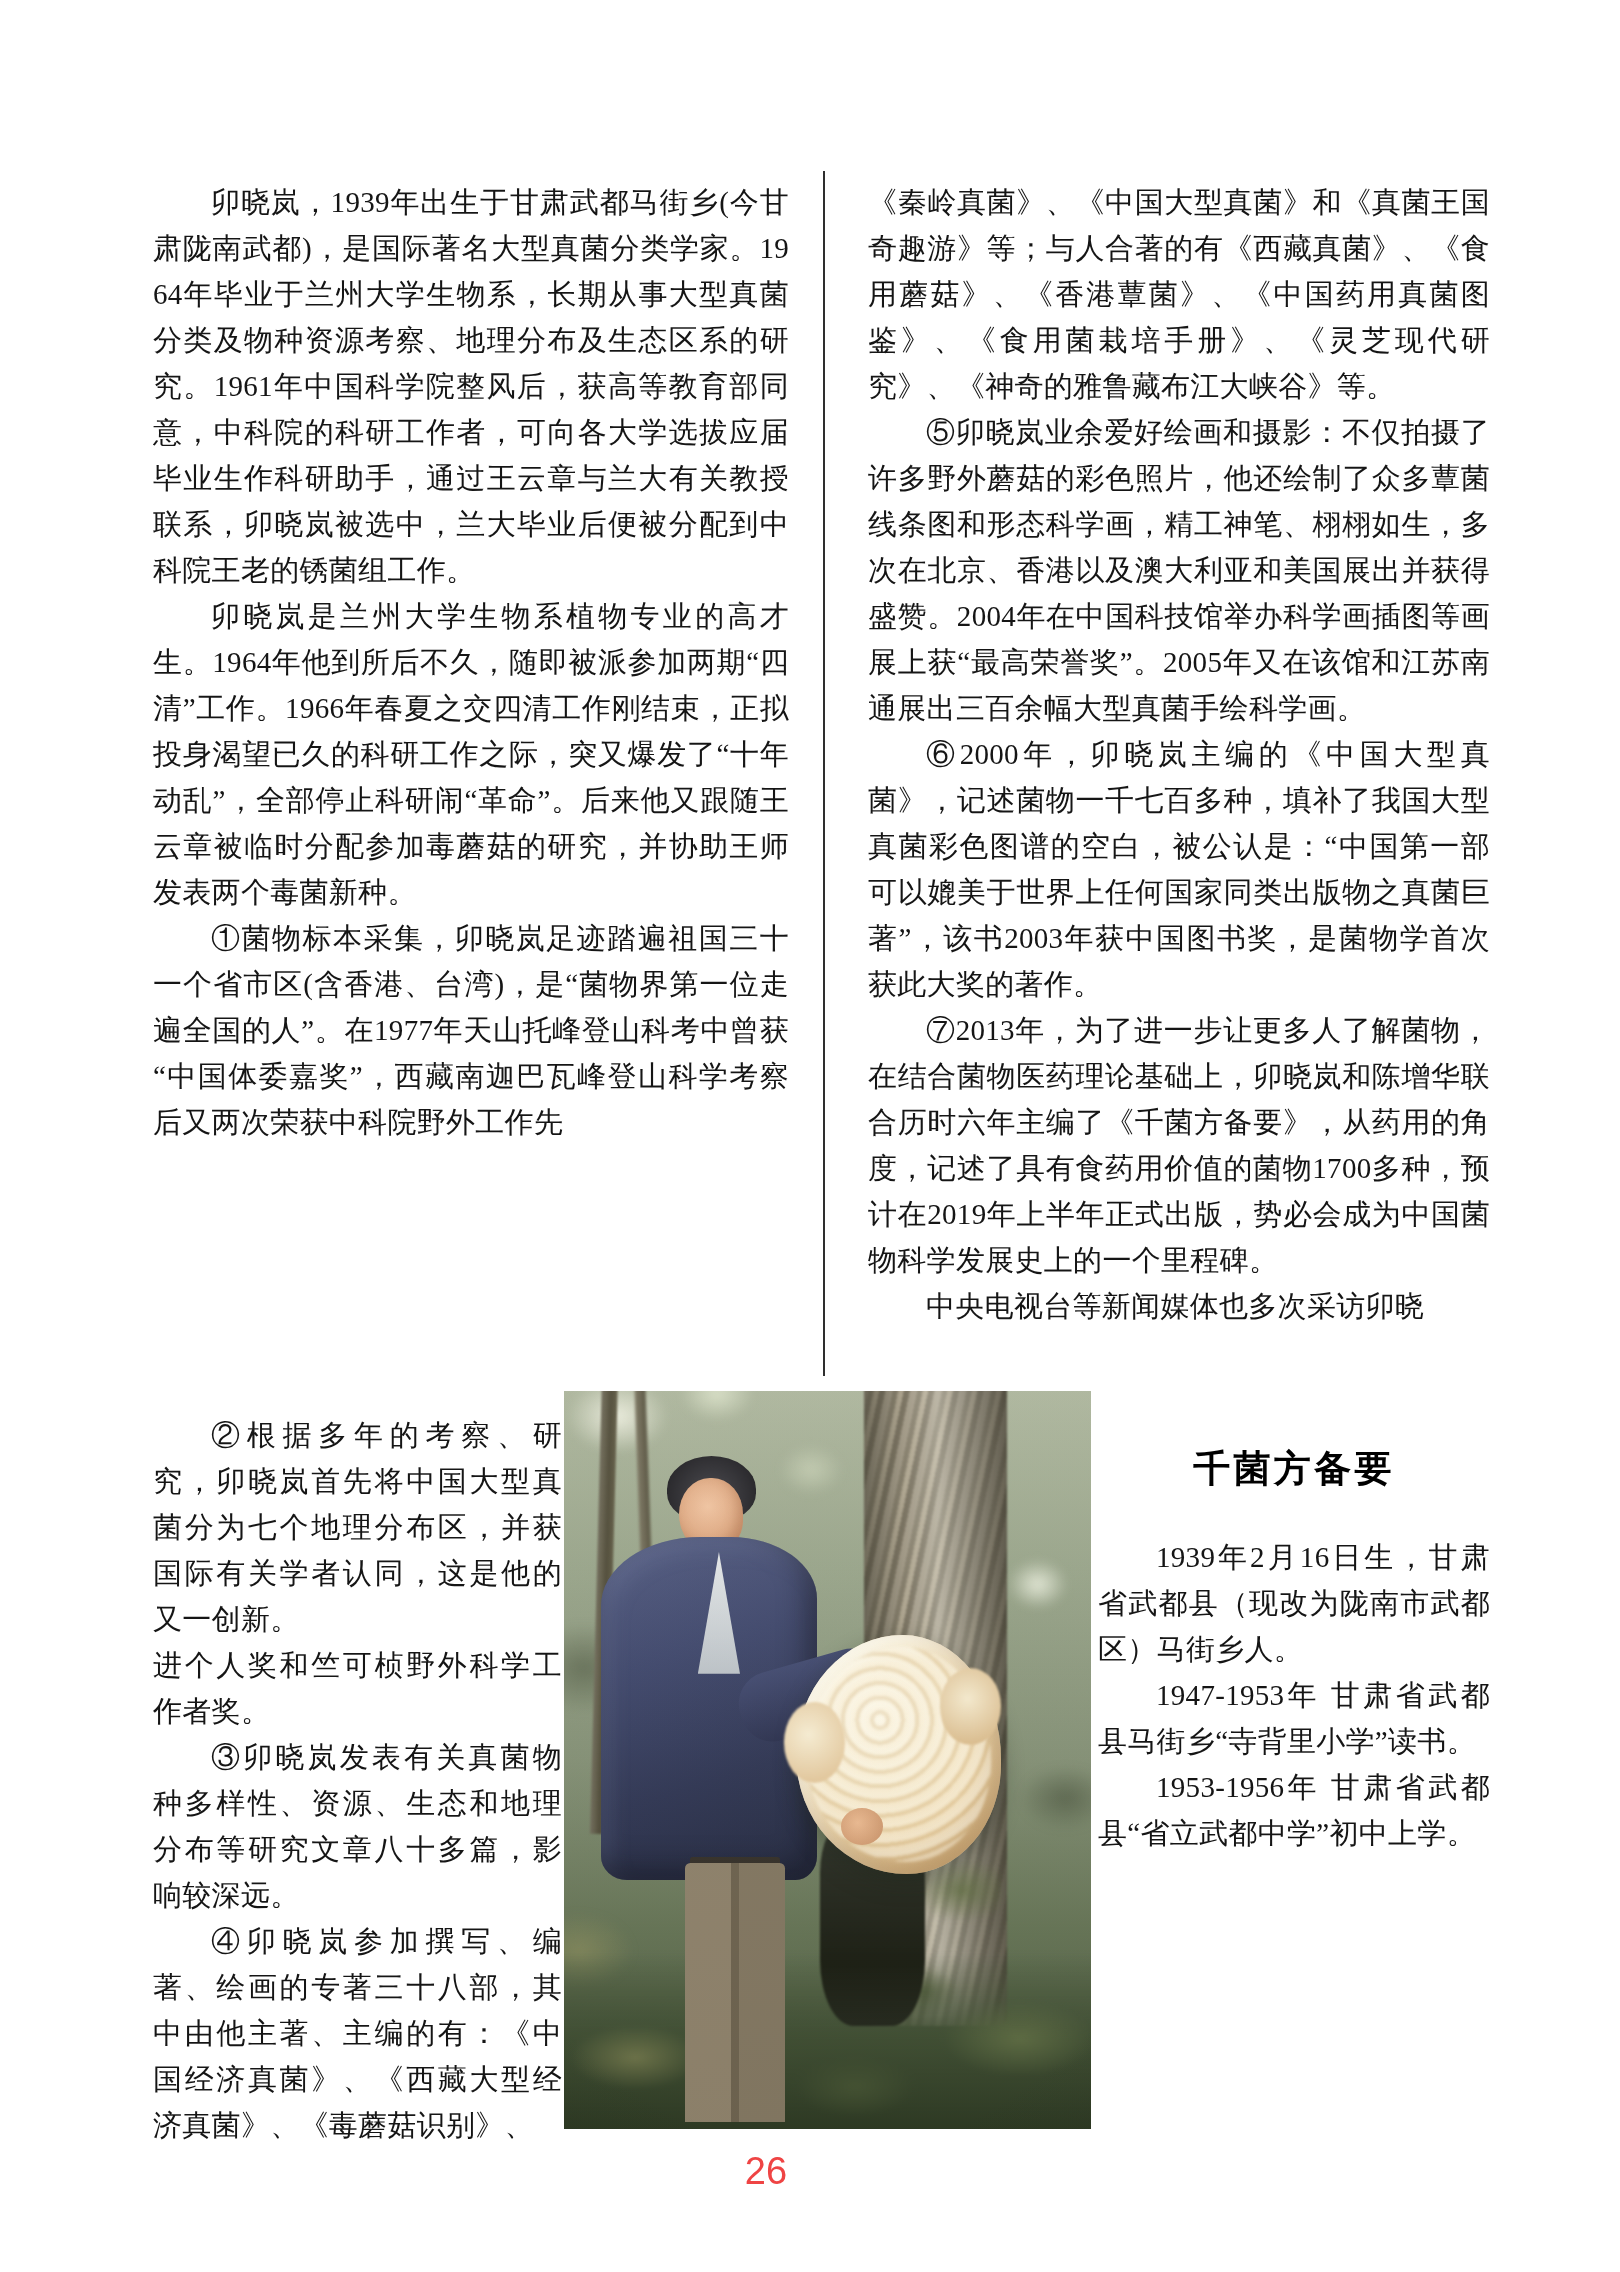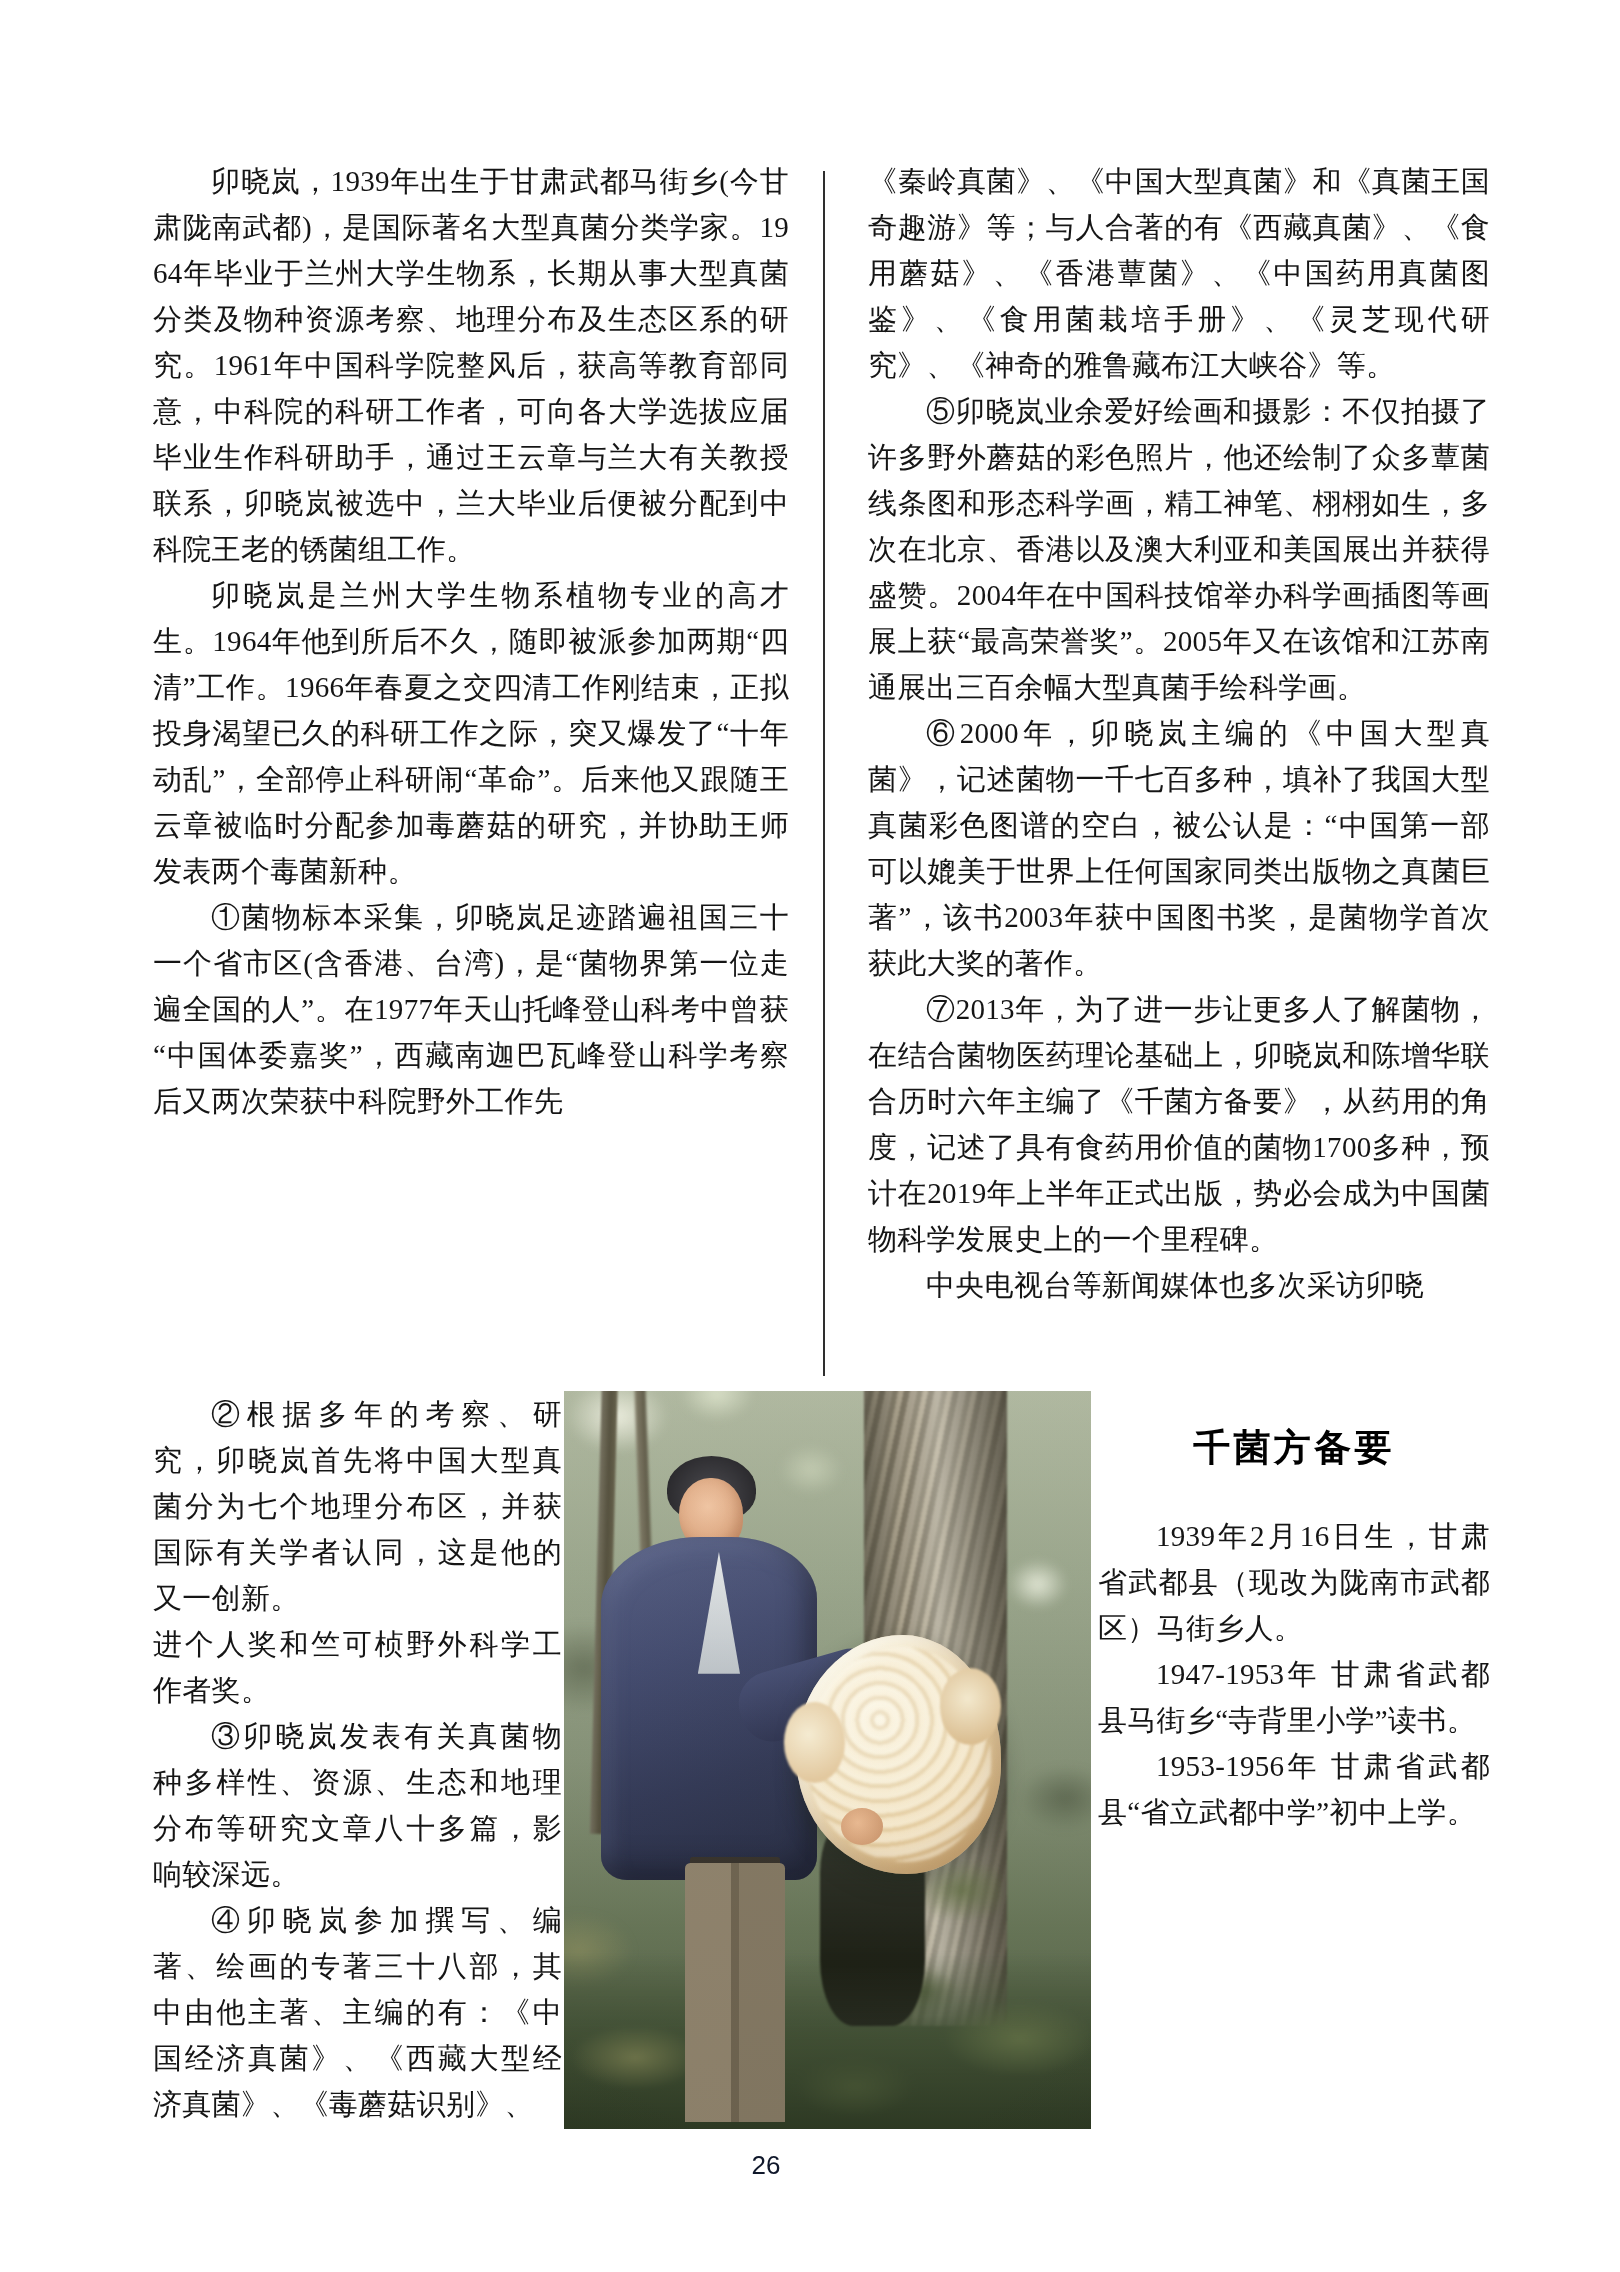--- a/index.html
+++ b/index.html
@@ -5,21 +5,21 @@
   html,body { margin:0; padding:0; background:#9a9a9a; }
   .page {
     position:relative;
     width:1620px; height:2273px;
     margin:0 auto;
     background:#ffffff;
     color:#151515;
     font-family:"Liberation Serif","DejaVu Serif",serif;
     overflow:hidden;
   }
-  .col { position:absolute; top:158px; }
+  .col { position:absolute; top:179px; }
   .col-left  { left:153px;  width:636px; }
   .col-right { left:868px; width:622px; }
   .full-block { height:1233px; overflow:hidden; }
   .narrow-block { overflow:hidden; }
   .left-narrow  { width:409px; height:734px; }
   .right-narrow { width:392px; margin-left:230px; }
   .para {
     margin:0;
     font-size:29px;
     line-height:46px;
@@ -42,22 +42,22 @@
     letter-spacing:3.3px;
     text-align:center;
     margin:34px 0 42px 0;
     color:#000;
   }
   .page-number {
     position:absolute;
     left:0; top:2150px; width:1532px;
     text-align:center;
     font-family:"Liberation Sans","DejaVu Sans",sans-serif;
-    font-size:26px;
-    color:#0f172a;
+    font-size:38px;
+    color:#ef4444;
   }
 
   
   .photo {
     position:absolute;
     left:564px; top:1391px;
     width:527px; height:738px;
     overflow:hidden;
     background:#7d8a72;
   }

